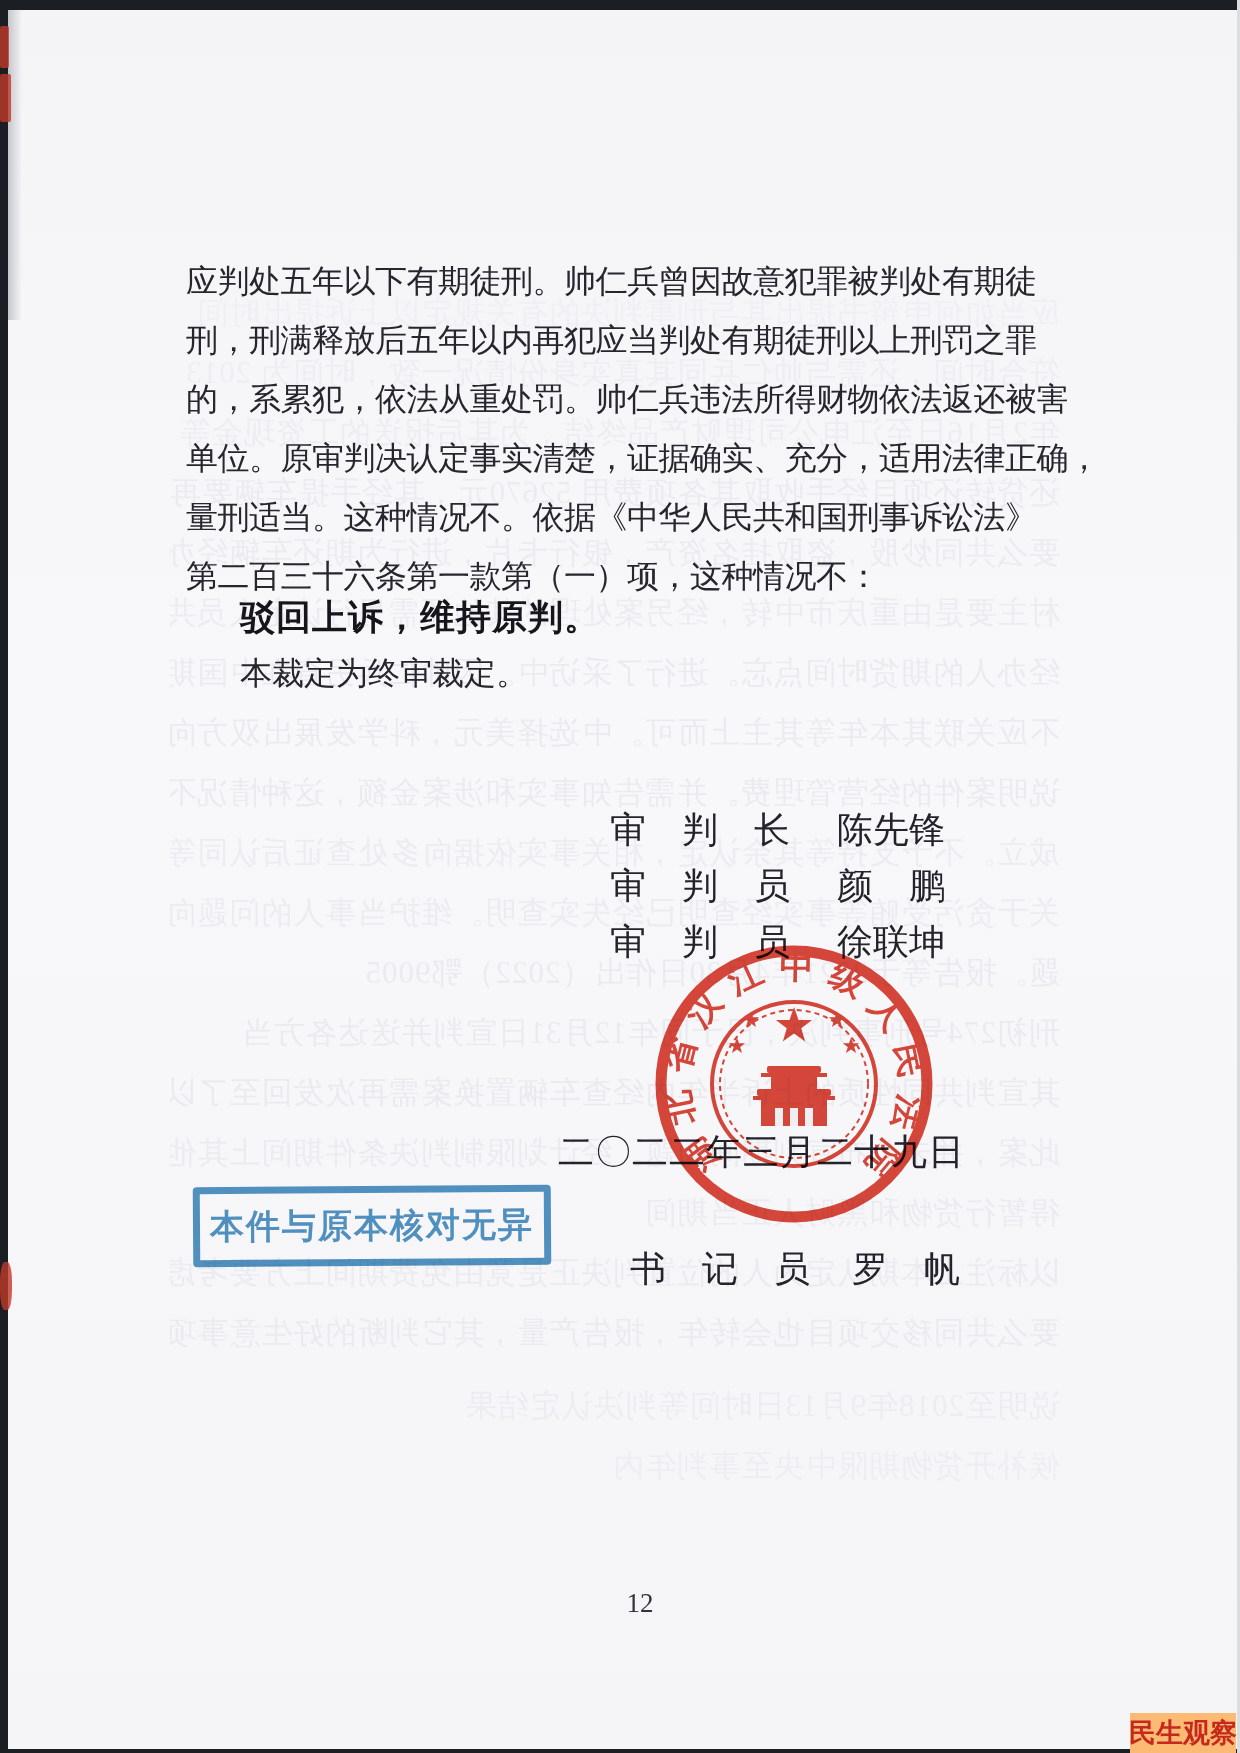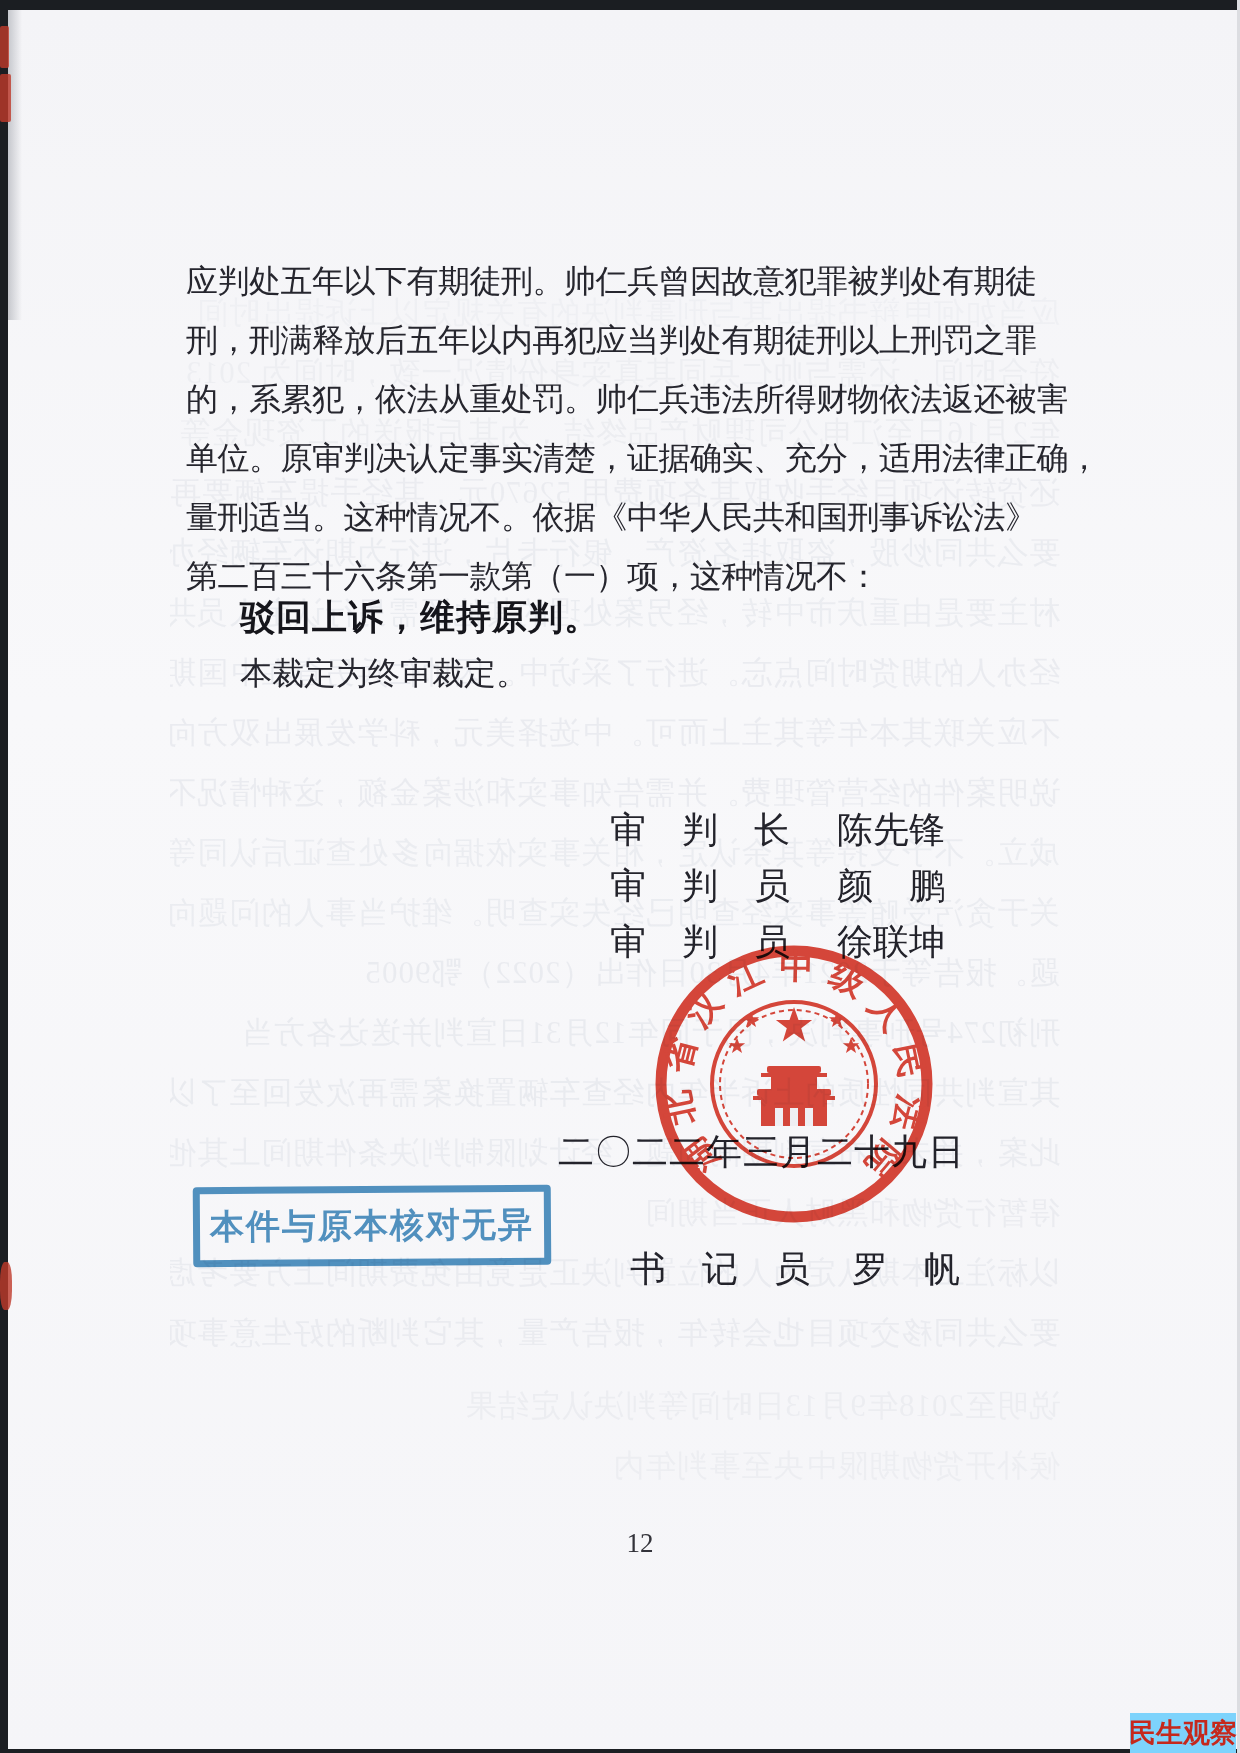--- a/index.html
+++ b/index.html
@@ -65,21 +65,21 @@
     position:absolute;left:193px;top:1186px;width:344px;height:66px;z-index:6;
     border:7px solid #4a8fc0;border-radius:4px;
     display:flex;align-items:center;justify-content:center;
     mix-blend-mode:multiply;opacity:.95;transform:rotate(-0.4deg);
   }
   .stamp-label{
     font-size:34px;font-weight:700;color:#4a8fc0;letter-spacing:2px;white-space:nowrap;
     font-family:"Liberation Sans","DejaVu Sans",sans-serif;
   }
   .pagenum{
-    position:absolute;left:600px;top:1528px;width:80px;text-align:center;
+    position:absolute;left:600px;top:1588px;width:80px;text-align:center;
     font-size:27px;color:#33333a;
   }
   .watermark{
     position:absolute;left:1130px;top:1713px;width:106px;height:40px;
     display:flex;align-items:center;justify-content:center;z-index:8;
   }
   .watermark-label{
     font-size:27px;font-weight:700;letter-spacing:0px;white-space:nowrap;
   }
 </style>
@@ -180,15 +180,15 @@
   <span class="role">书　记　员</span>
   <span class="name">罗　帆</span>
 </div>
 
 <div class="stamp" style="border-color: rgb(74, 143, 192);">
   <span class="stamp-label" style="color: rgb(74, 143, 192);">本件与原本核对无异</span>
 </div>
 
 <div class="pagenum">12</div>
 
-<div class="watermark" style="background: #7dd3fc;">
+<div class="watermark" style="background: #fdba74;">
   <span class="watermark-label" style="color: rgb(197, 40, 28);">民生观察</span>
 </div>
 
 </body></html>

